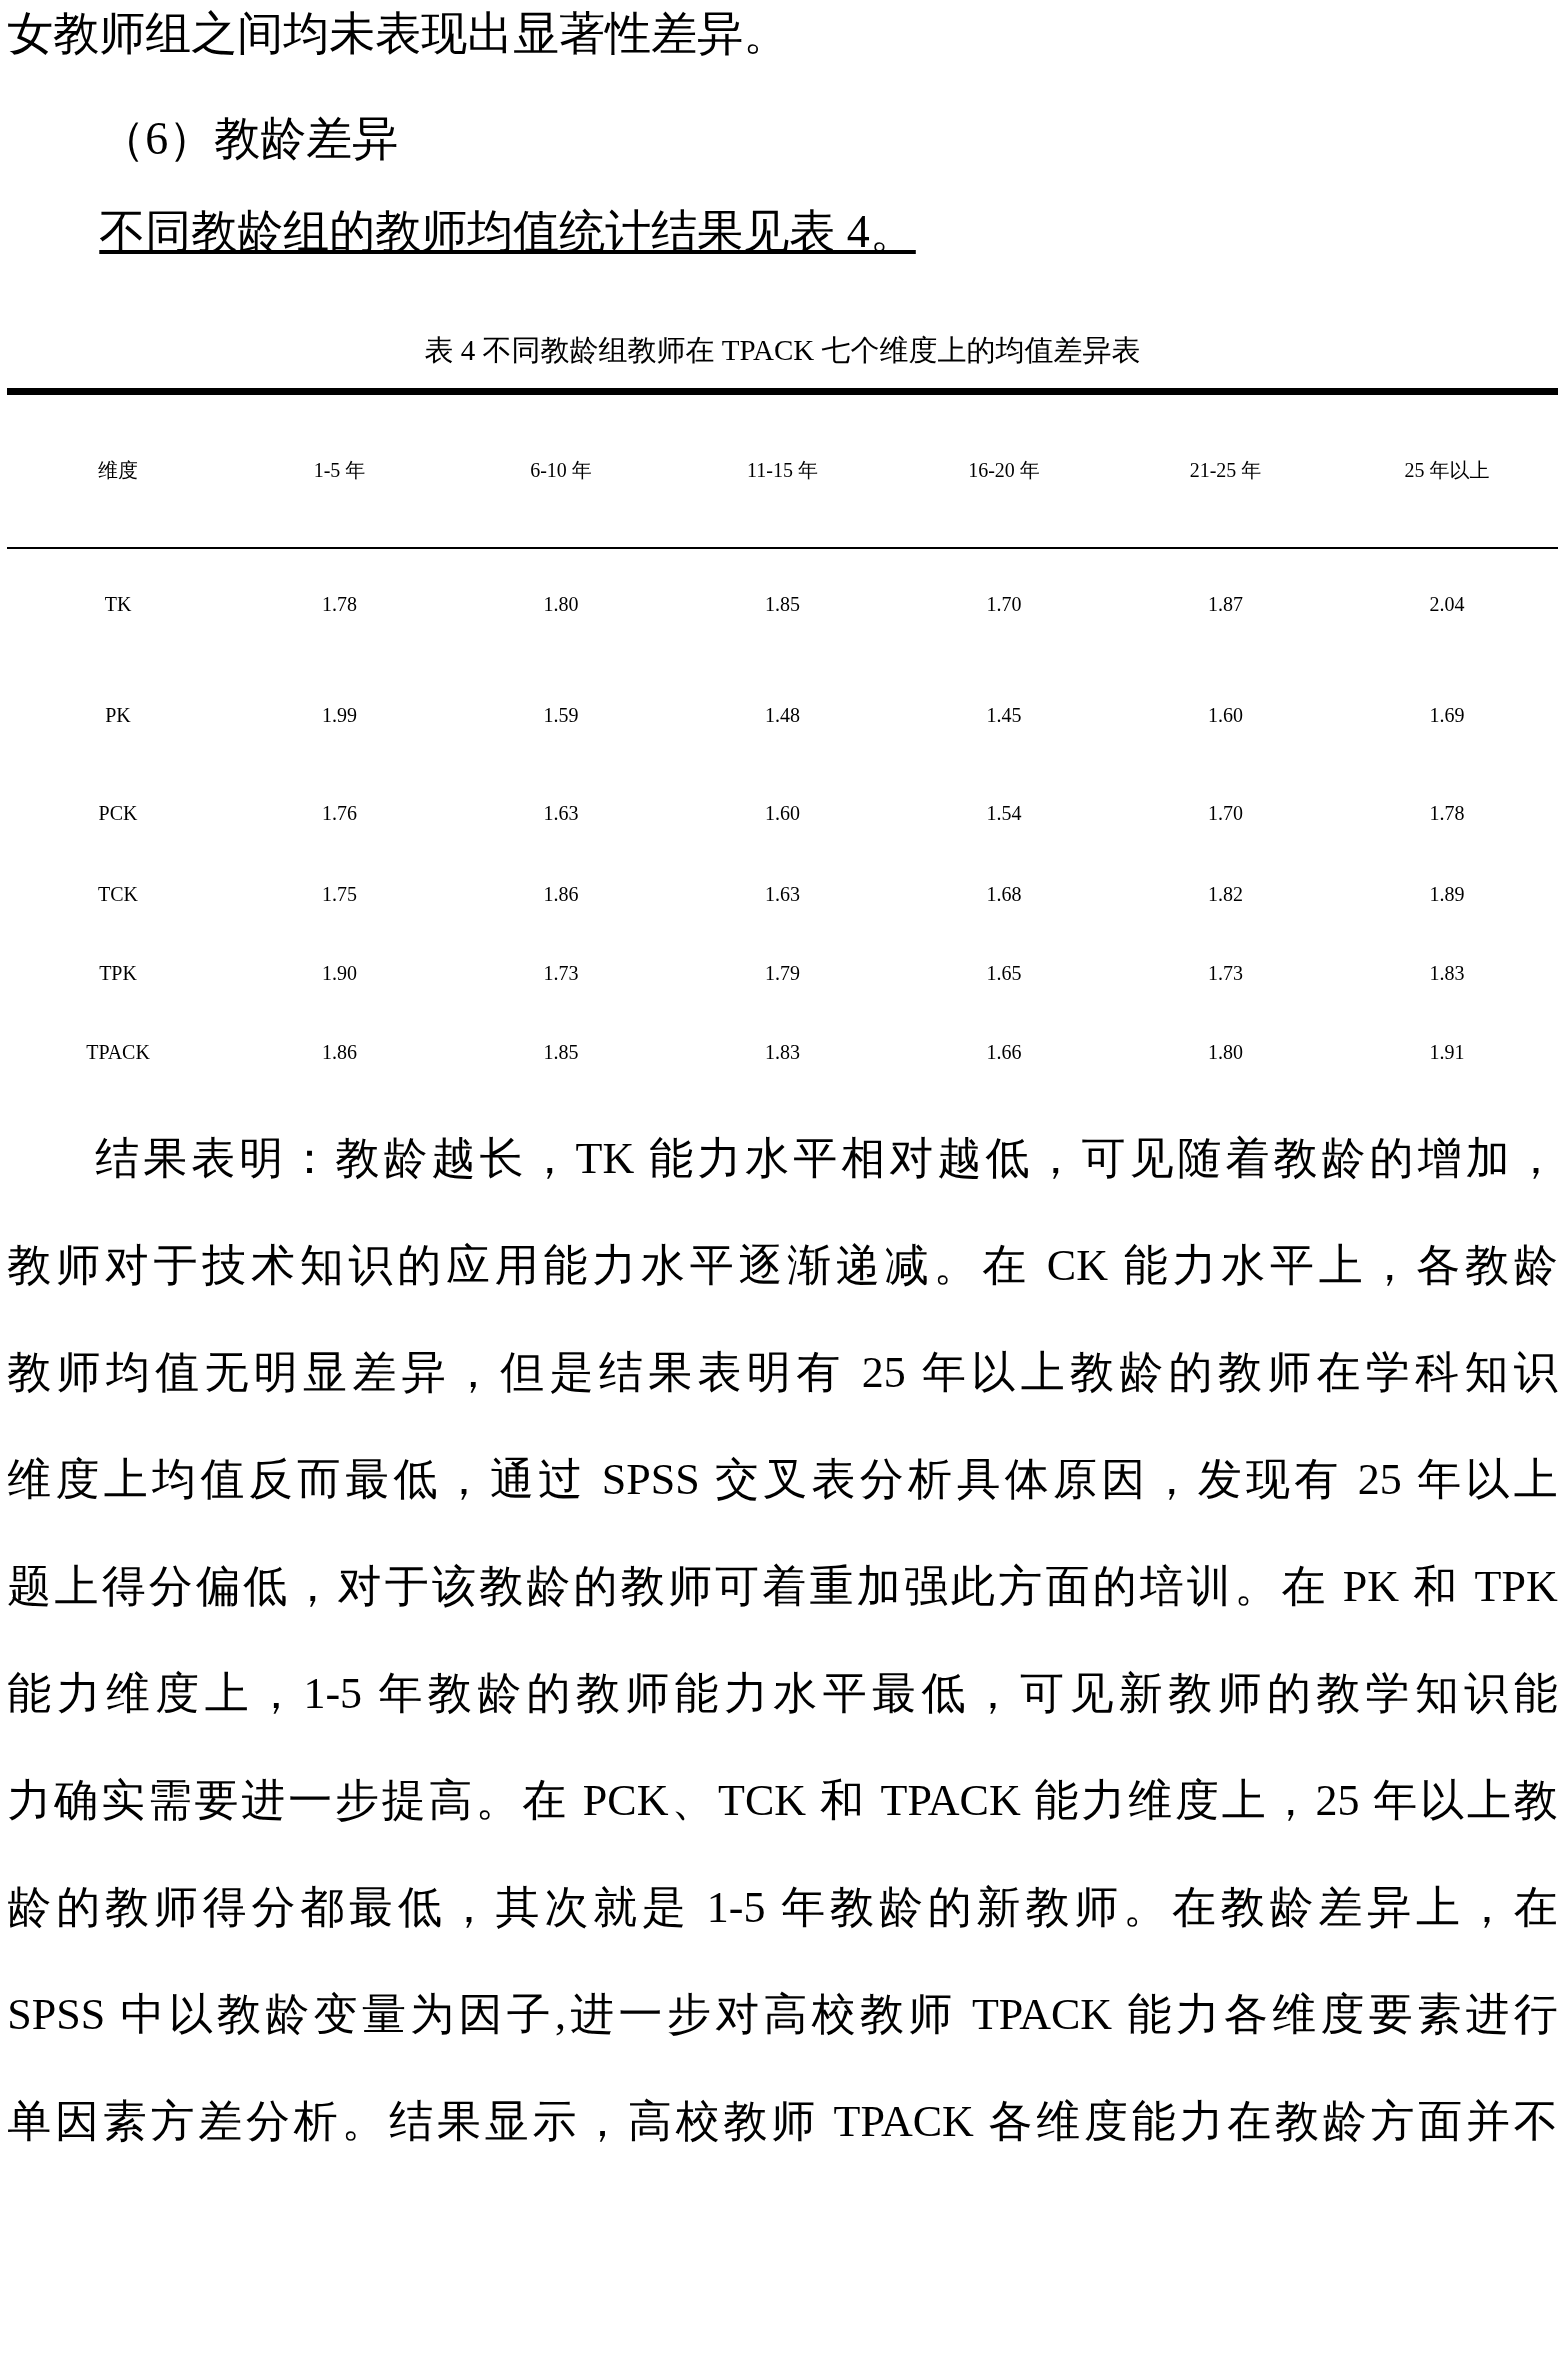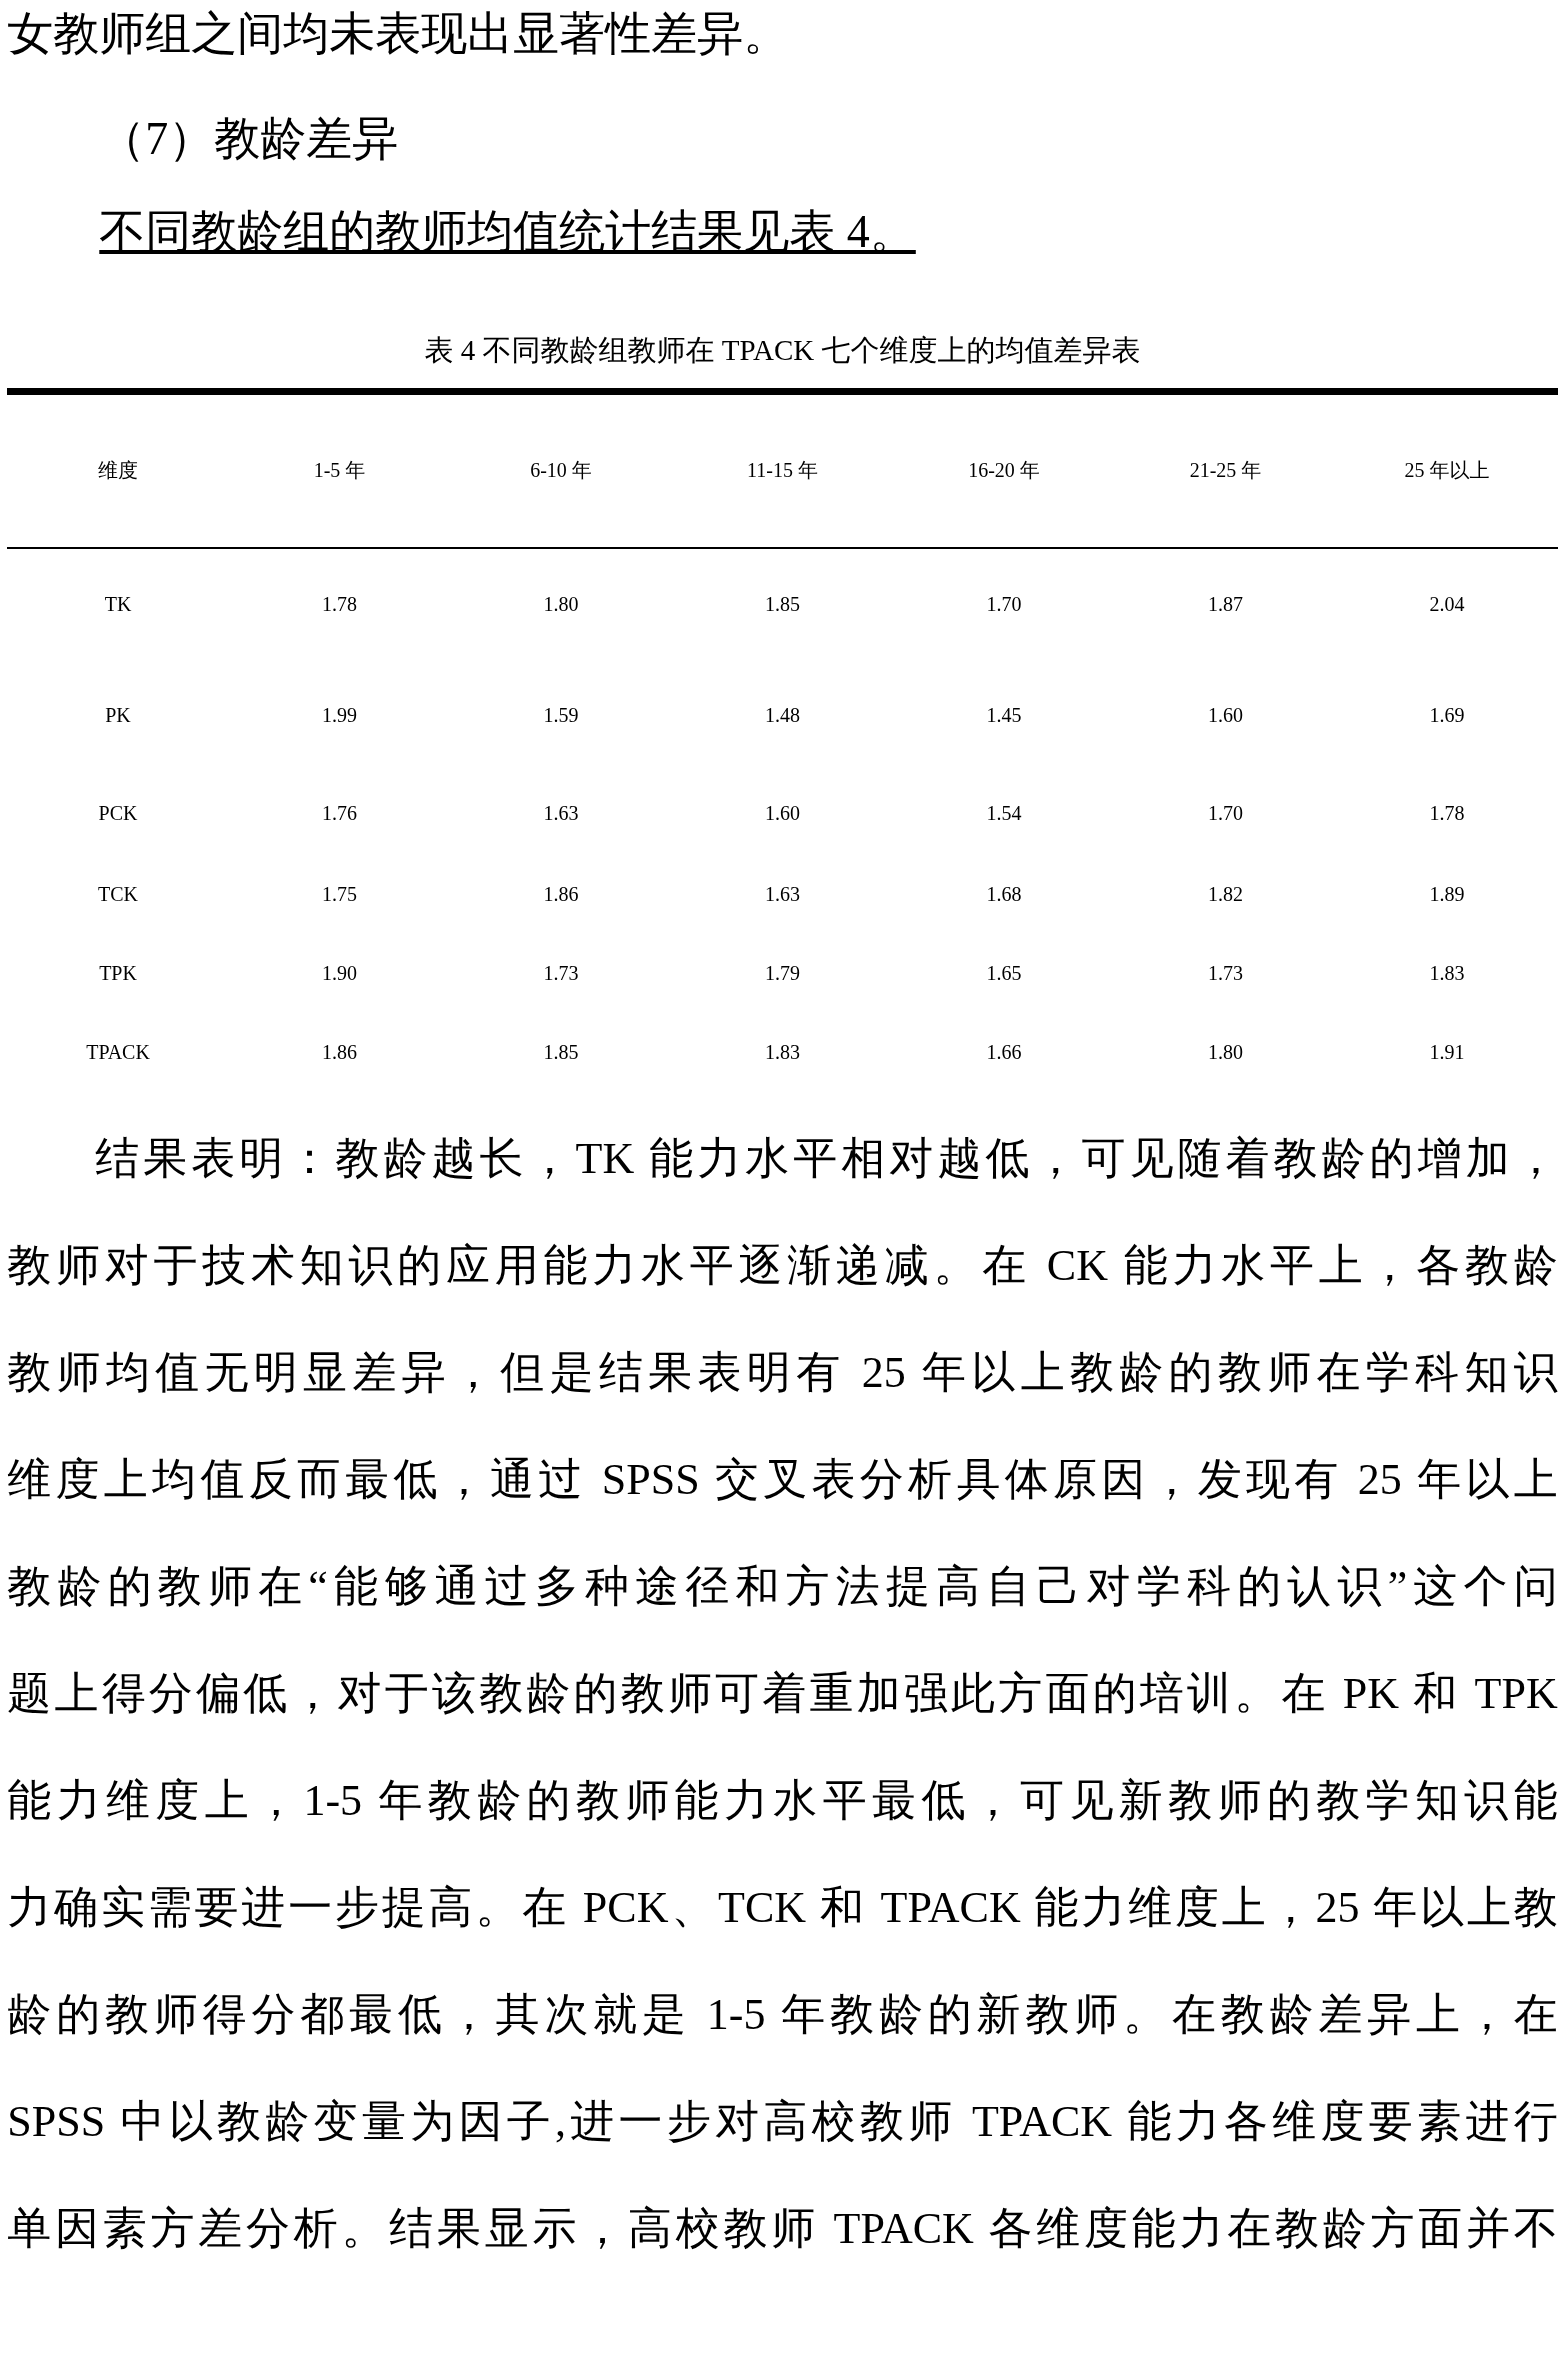--- a/index.html
+++ b/index.html
@@ -72,21 +72,21 @@
     overflow: hidden;
   }
   .p-line.indent { text-indent: 2em; }
 </style>
 </head>
 <body>
 
 <div class="page">
 
   <div class="intro-line first">女教师组之间均未表现出显著性差异。</div>
-  <div class="intro-line second">（7）教龄差异</div>
+  <div class="intro-line second">（6）教龄差异</div>
   <div class="intro-line third">不同教龄组的教师均值统计结果见表 4。</div>
 
   <div class="table-title">表 4 不同教龄组教师在 TPACK 七个维度上的均值差异表</div>
 
   <table class="tpack">
     <thead>
       <tr>
         <th>维度</th>
         <th>1-5 年</th>
         <th>6-10 年</th>
@@ -152,21 +152,20 @@
         <td class="bold">1.91</td>
       </tr>
     </tbody>
   </table>
 
   <div class="paragraph">
     <div class="p-line indent">结果表明：教龄越长，TK 能力水平相对越低，可见随着教龄的增加，</div>
     <div class="p-line">教师对于技术知识的应用能力水平逐渐递减。在 CK 能力水平上，各教龄</div>
     <div class="p-line">教师均值无明显差异，但是结果表明有 25 年以上教龄的教师在学科知识</div>
     <div class="p-line">维度上均值反而最低，通过 SPSS 交叉表分析具体原因，发现有 25 年以上</div>
-    <div class="p-line">教龄的教师在“能够通过多种途径和方法提高自己对学科的认识”这个问</div>
     <div class="p-line">题上得分偏低，对于该教龄的教师可着重加强此方面的培训。在 PK 和 TPK</div>
     <div class="p-line">能力维度上，1-5 年教龄的教师能力水平最低，可见新教师的教学知识能</div>
     <div class="p-line">力确实需要进一步提高。在 PCK、TCK 和 TPACK 能力维度上，25 年以上教</div>
     <div class="p-line">龄的教师得分都最低，其次就是 1-5 年教龄的新教师。在教龄差异上，在</div>
     <div class="p-line">SPSS 中以教龄变量为因子,进一步对高校教师 TPACK 能力各维度要素进行</div>
     <div class="p-line">单因素方差分析。结果显示，高校教师 TPACK 各维度能力在教龄方面并不</div>
   </div>
 
 </div>
 

